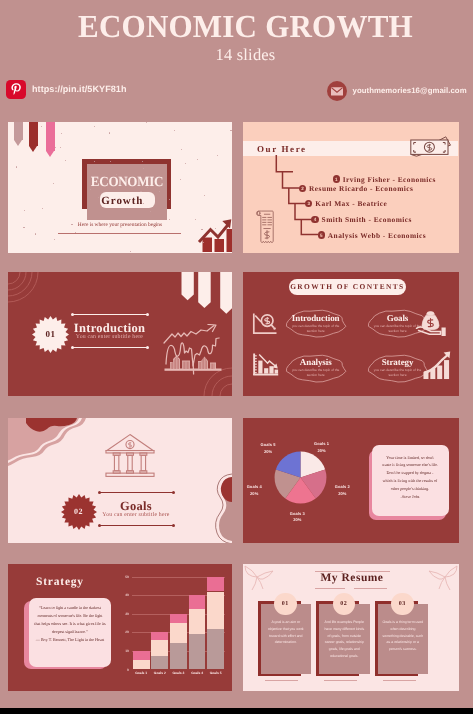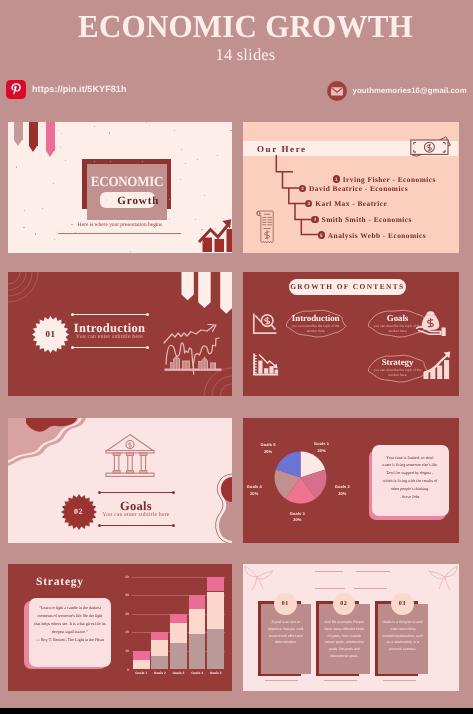--- a/index.html
+++ b/index.html
@@ -29,21 +29,21 @@
   .rib{position:absolute;top:0;width:9px;}
   .rib i{display:block;width:100%;}
   .rib .bar{height:100%;}
   .rib .tip{width:0;height:0;border-left:4.5px solid transparent;border-right:4.5px solid transparent;}
   .s1-frame{position:absolute;left:74px;top:36.5px;width:89px;height:50px;background:#8f3330;}
   .s1-box{position:absolute;left:79px;top:41.5px;width:80px;height:56px;background:#c0918f;}
   .s1-eco{position:absolute;left:79px;top:53px;width:80px;text-align:center;
      font-family:"Liberation Serif",serif;font-weight:bold;font-size:14px;color:#fdeeea;letter-spacing:-0.3px;transform:scaleX(0.93);}
   .s1-pill{position:absolute;left:91.8px;top:69.5px;width:55.6px;height:16.5px;background:#fdeeea;border-radius:6px;}
   .s1-growth{position:absolute;left:91.8px;top:72.5px;width:45px;text-align:center;
-     font-family:"Liberation Serif",serif;font-weight:bold;font-size:11px;color:#5c2220;letter-spacing:0.9px;margin-left:16px;}
+     font-family:"Liberation Serif",serif;font-weight:bold;font-size:11px;color:#5c2220;letter-spacing:0.9px;}
   .s1-cap{position:absolute;left:47px;top:100px;width:130px;text-align:center;font-size:5.4px;color:#8f3330;
      font-family:"Liberation Serif",serif;}
   .s1-rule{position:absolute;left:50px;top:111px;width:123px;height:1px;background:#b9706d;}
 
   .s1-ico{position:absolute;left:186px;top:90px;width:40px;height:41px;}
   .dot{position:absolute;width:1.2px;height:1.2px;background:#c9a0a0;border-radius:50%;}
 
   
   .s2{background:#fbcfbd;}
   .s2-band{position:absolute;left:0;top:19px;width:215px;height:14.5px;background:#fdeeea;}
@@ -259,21 +259,21 @@
         <path d="M13.3 19.0 L19.6 19.0"></path>
         <path d="M16.4 21.0 L16.4 29.0 M18.3 22.2 Q13.9 22.2 13.9 24.0 Q13.9 25.5 16.4 25.5 Q18.9 25.5 18.9 27.0 Q18.9 28.4 14.6 28.4" stroke-width="0.95"></path>
       </g>
     </svg>
     <div class="tm-row" style="left:49.6px;top:53px;margin-left:40px;">
       <span class="tm-num">1</span>
       <span class="tm-name">Irving Fisher - Economics</span>
     </div>
     <div class="tm-row" style="left:55.9px;top:62.3px;">
       <span class="tm-num">2</span>
-      <span class="tm-name">David Beatrice - Economics</span>
+      <span class="tm-name">Resume Ricardo - Economics</span>
     </div>
     <div class="tm-row" style="left:62.1px;top:77.8px;">
       <span class="tm-num">3</span>
       <span class="tm-name">Karl Max - Beatrice</span>
     </div>
     <div class="tm-row" style="left:68.4px;top:93.8px;">
       <span class="tm-num">4</span>
       <span class="tm-name">Smith Smith - Economics</span>
     </div>
     <div class="tm-row" style="left:74.6px;top:109px;">
@@ -394,20 +394,27 @@
         <rect x="6.3" y="10.6" width="4.2" height="13"></rect>
         <rect x="12.1" y="18.2" width="4.2" height="5.4"></rect>
         <rect x="17.4" y="16.2" width="4.2" height="7.4"></rect>
         <rect x="22.6" y="19.6" width="3.5" height="4"></rect>
       </g>
       <g fill="none" stroke="#f5dbd6" stroke-width="1.45" stroke-linejoin="miter">
         <path d="M7.2 4.4 L15.6 13.2 L17.4 11 L24.8 17.2"></path>
       </g>
       <path d="M20.8 17.4 L25.8 18.6 L24.4 13.4 Z" fill="#f5dbd6"></path>
     </svg>
+    <div class="toc-item" style="left:39.7px;top:80.5px;">
+      <svg class="toc-blob" viewBox="0 0 130 62">
+          <path class="blobp" fill="none" stroke="#e0a9a7" stroke-width="1.5" d="M65.0 5.4 Q78.6 3.0 89.2 6.7 Q100.2 11.7 113.3 15.5 Q118.8 19.4 117.6 24.8 Q120.0 30.6 124.7 36.5 Q120.4 43.0 109.6 48.0 Q99.3 50.3 91.0 53.9 Q79.6 58.9 65.0 58.0 Q52.0 54.8 37.9 53.6 Q27.2 52.4 22.3 47.8 Q15.3 42.0 5.9 36.6 Q4.6 30.7 10.0 24.8 Q15.2 20.6 18.1 15.8 Q26.5 9.4 40.8 6.2 Q53.4 6.9 65.0 5.4 Z"></path>
+        </svg>
+      <div class="toc-t">Analysis</div>
+      <div class="toc-d">you can describe the topic of the section here</div>
+    </div>
 
     <div class="toc-item" style="left:121.5px;top:80.5px;">
       <svg class="toc-blob" viewBox="0 0 130 62">
           <path class="blobp" fill="none" stroke="#e0a9a7" stroke-width="1.5" d="M65.0 5.4 Q78.6 3.0 89.2 6.7 Q100.2 11.7 113.3 15.5 Q118.8 19.4 117.6 24.8 Q120.0 30.6 124.7 36.5 Q120.4 43.0 109.6 48.0 Q99.3 50.3 91.0 53.9 Q79.6 58.9 65.0 58.0 Q52.0 54.8 37.9 53.6 Q27.2 52.4 22.3 47.8 Q15.3 42.0 5.9 36.6 Q4.6 30.7 10.0 24.8 Q15.2 20.6 18.1 15.8 Q26.5 9.4 40.8 6.2 Q53.4 6.9 65.0 5.4 Z"></path>
         </svg>
       <div class="toc-t">Strategy</div>
       <div class="toc-d">you can describe the topic of the section here</div>
     </div>
     <svg class="toc-ico" viewBox="0 0 30 30" style="position:absolute;left:179px;top:79px;width:29px;height:29px;">
       <g fill="#f5dbd6">
@@ -527,20 +534,21 @@
     <svg viewBox="0 0 40 30" style="position:absolute;right:0;top:0;width:40px;height:30px;transform:scaleX(-1);">
       <g fill="none" stroke="#e8b9b7" stroke-width="0.9">
         <path d="M2 2 Q10 6 14 13 Q9 13 5 10 Q2 7 2 2 Z"></path>
         <path d="M14 13 Q22 8 30 7 Q26 13 20 15 Q17 16 14 13 Z"></path>
         <path d="M14 13 Q18 18 20 25"></path>
         <path d="M14 13 Q13 20 9 26"></path>
       </g>
     </svg>
     <div class="rs-rule" style="left:72px;top:7px;width:28px;"></div>
     <div class="rs-rule" style="left:113px;top:7px;width:34px;"></div>
+    <div class="s8-title">My Resume</div>
     <div class="rs-rule" style="left:72px;top:23.5px;width:30px;"></div>
     <div class="rs-rule" style="left:111px;top:23.5px;width:33px;"></div>
     <div class="rs-frame" style="left:14.7px;top:37.2px;width:43.3px;height:74.5px;"></div>
     <div class="rs-card" style="left:17.8px;top:40.2px;width:50.5px;height:69.4px;"></div>
     <div class="rs-circle" style="left:31.0px;top:28.9px;"></div>
     <div class="rs-num" style="left:31.0px;top:36.5px;">01</div>
     <div class="rs-txt" style="left:21.8px;top:55px;width:42px;">A goal is an aim or objective that you work toward with effort and determination.</div>
     <div class="rs-frame" style="left:73.2px;top:37.2px;width:43.3px;height:74.5px;"></div>
     <div class="rs-card" style="left:76.3px;top:40.2px;width:50.5px;height:69.4px;"></div>
     <div class="rs-circle" style="left:89.5px;top:28.9px;"></div>

